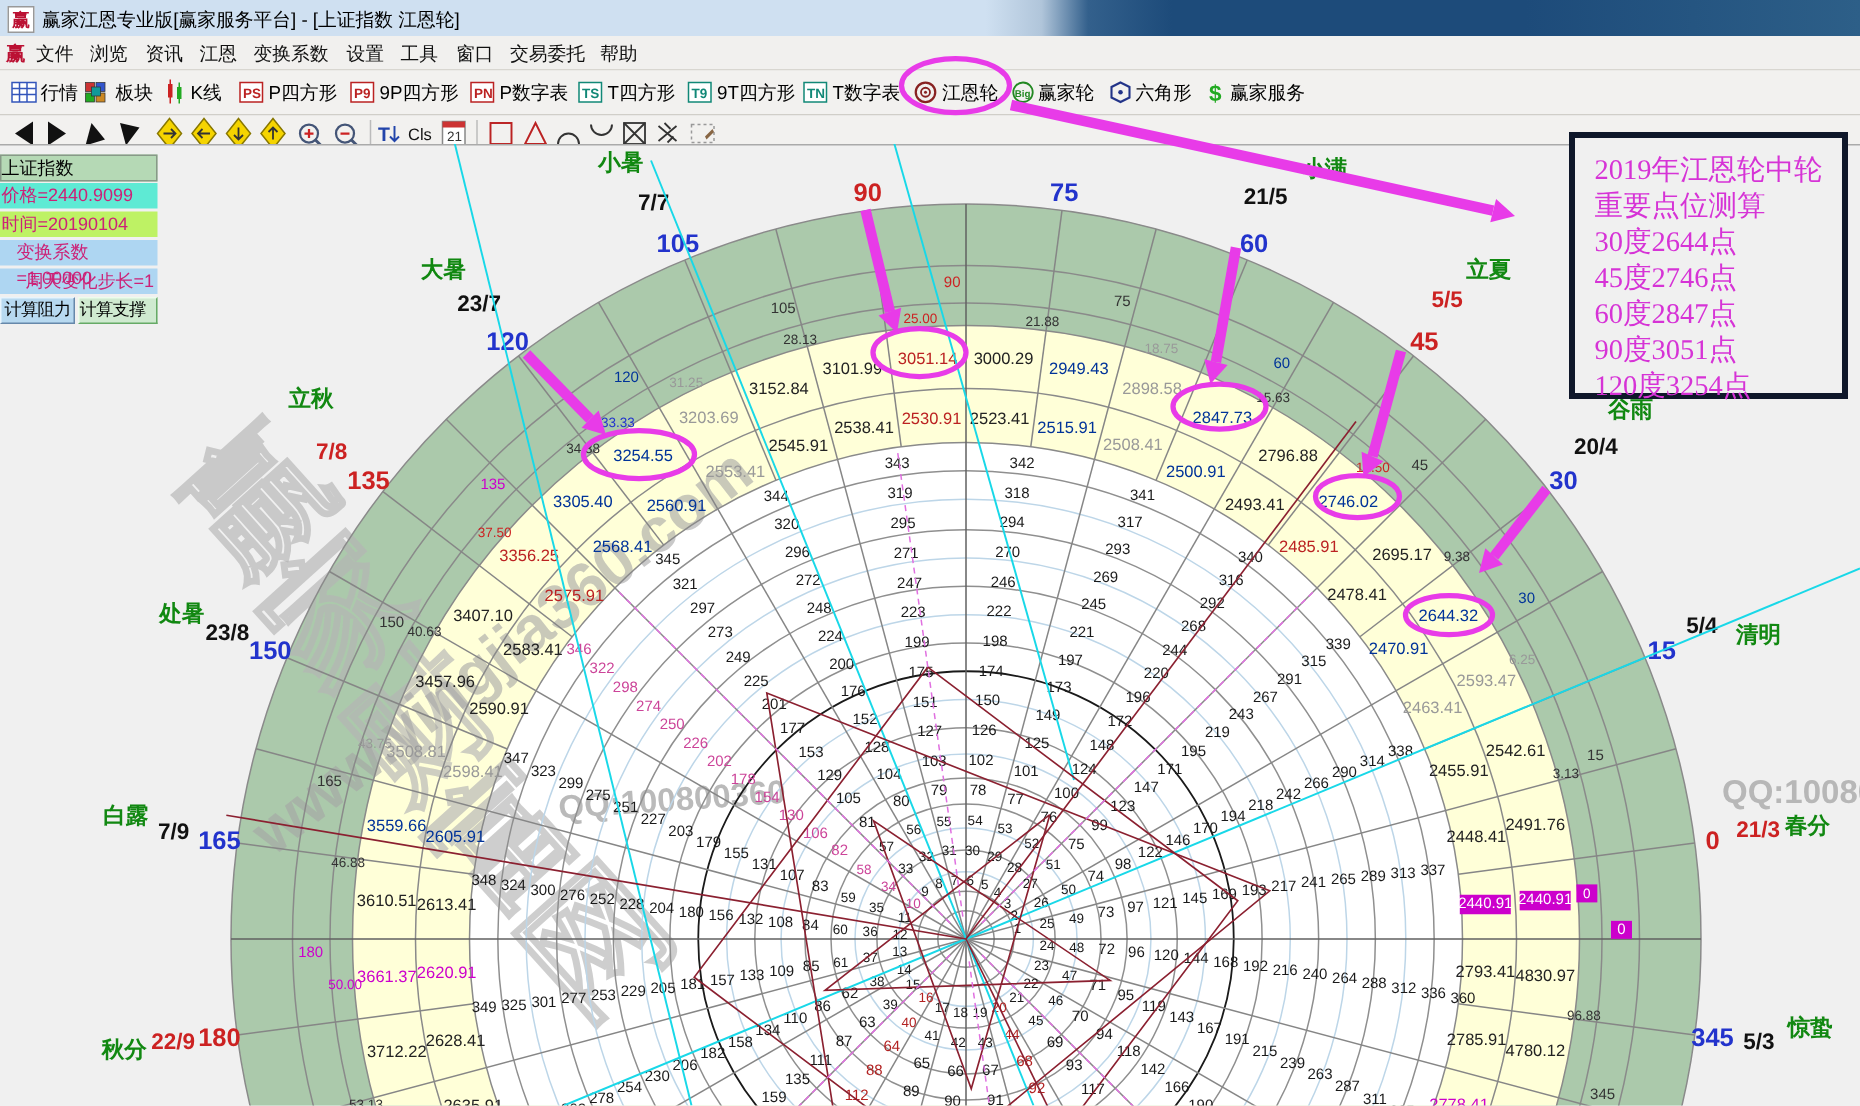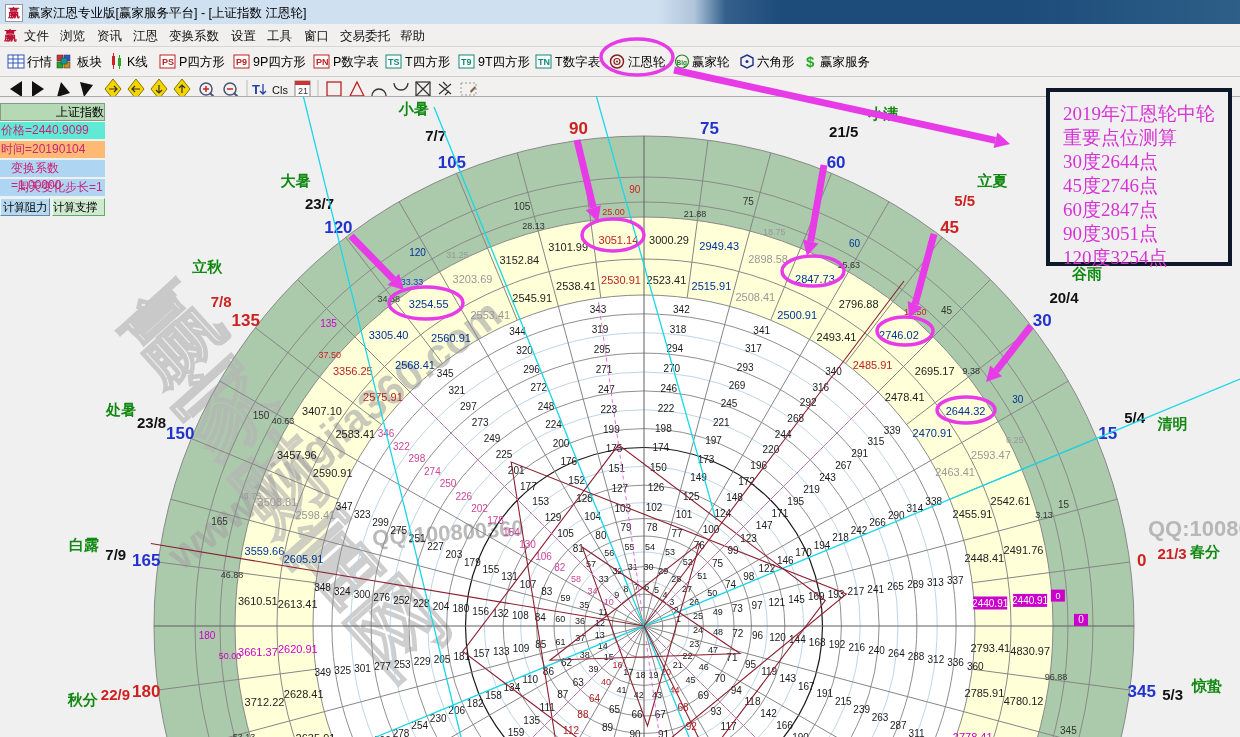--- a/index.html
+++ b/index.html
@@ -647,23 +647,23 @@
       <line x1="824" y1="165" x2="810.6" y2="241.4" stroke="#e83be8" stroke-width="7"></line>
       <polygon points="807,256 802.9,239.5 818.4,243.4" fill="#e83be8"></polygon>
       <line x1="934" y1="234" x2="915.0" y2="304.3" stroke="#e83be8" stroke-width="7"></line>
       <polygon points="909,318 907.7,301.1 922.3,307.5" fill="#e83be8"></polygon>
       <line x1="1031" y1="326" x2="996.1" y2="370.9" stroke="#e83be8" stroke-width="7"></line>
       <polygon points="986,382 990.2,365.5 1002.0,376.3" fill="#e83be8"></polygon>
     </g>
   </svg>
 
 <div style="position:absolute;left:0;top:103px;width:105px;z-index:40;font-size:12px">
-<div style="background:#b5d9b5;border:1px solid #889988;height:16px;text-align:right;line-height:16px;color:#000">上证指数</div>
+<div style="background:#b5d9b5;border:1px solid #889988;height:16px;text-align:left;line-height:16px;color:#000">上证指数</div>
 <div style="background:#5eead4;height:17px;line-height:17px;color:#cc2277;margin-top:1px;padding-left:1px">价格=2440.9099</div>
-<div style="background:#fdba74;height:17px;line-height:17px;color:#cc2277;margin-top:2px;padding-left:1px">时间=20190104</div>
+<div style="background:#bef264;height:17px;line-height:17px;color:#cc2277;margin-top:2px;padding-left:1px">时间=20190104</div>
 <div style="background:#aed6f2;height:17px;line-height:17px;color:#cc2277;margin-top:2px;padding-left:11px">变换系数=1.00000</div>
 <div style="background:#aed6f2;height:17px;line-height:17px;color:#cc2277;margin-top:2px;padding-left:17px">周天变化步长=1</div>
 <div style="margin-top:2px;height:18px">
 <span style="position:absolute;left:0;width:50px;height:18px;background:#b7d9f0;border:1px solid;border-color:#e8f4fc #6688aa #6688aa #e8f4fc;text-align:center;line-height:16px;box-sizing:border-box;font-size:11.5px;letter-spacing:-0.5px;white-space:nowrap;overflow:hidden">计算阻力</span>
 <span style="position:absolute;left:52px;width:53px;height:18px;background:#cfead0;border:1px solid;border-color:#ecfcec #66aa66 #66aa66 #ecfcec;text-align:left;line-height:16px;box-sizing:border-box;font-size:11.5px;letter-spacing:-0.5px;white-space:nowrap;overflow:hidden">计算支撑</span>
 </div>
 </div>
 
 <div style="position:absolute;left:1046px;top:88px;width:186px;height:178px;border:4px solid #0f172a;background:#f0f0f0;z-index:55;font-family:'Liberation Serif',serif;color:#d633d6;font-size:19px;line-height:24px;padding:10px 0 0 13px;box-sizing:border-box">
 2019年江恩轮中轮<br>重要点位测算<br>30度2644点<br>45度2746点<br>60度2847点<br>90度3051点<br>120度3254点

